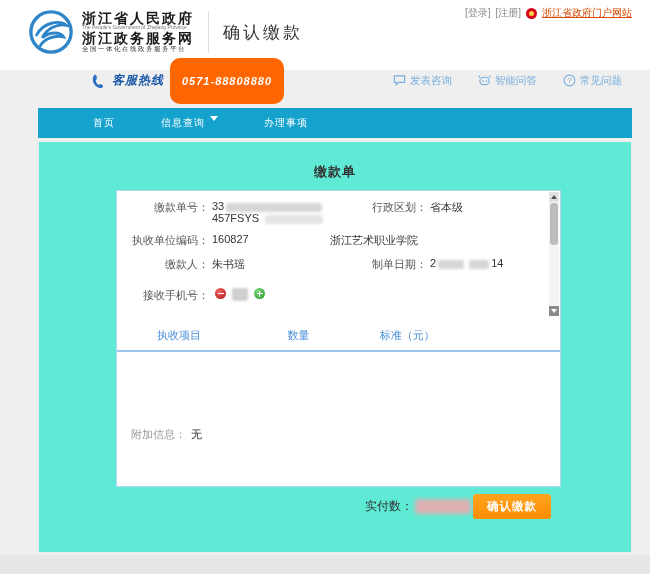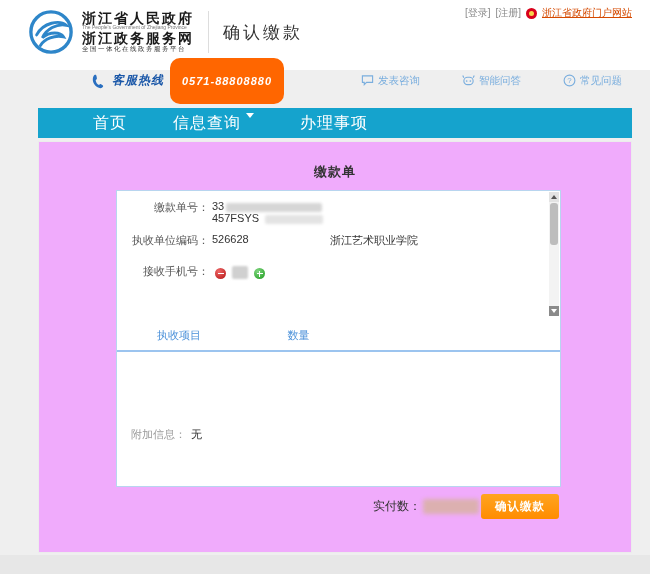--- a/index.html
+++ b/index.html
@@ -22,48 +22,48 @@
   .bracket-link { color:#888; cursor:pointer; }
   .emblem { width:11px; height:11px; border-radius:50%; background:#d9001b; position:relative; display:inline-block; }
   .emblem::after { content:""; position:absolute; left:3px; top:3px; width:5px; height:5px; border-radius:50%; background:#f8d24a; }
 
   
   .hotline-row { position:absolute; top:70px; left:38px; width:594px; height:21px; display:flex; align-items:center; }
   .hotline-left { display:flex; align-items:center; margin-left:52px; gap:6px; }
   .phone-ico { width:16px; height:16px; }
   .hotline-label { font-size:12px; font-weight:bold; font-style:italic; color:#1a57a8; letter-spacing:1px; }
   .hotline-pill { background:#ff6600; color:#fff; font-size:11px; font-weight:bold; font-style:italic; padding:17px 12px; border-radius:10px; letter-spacing:1px; }
-  .help-links { margin-left:auto; display:flex; align-items:center; gap:42px; margin-right:10px; }
+  .help-links { margin-left:auto; display:flex; align-items:center; gap:26px; margin-right:10px; }
   .help-item { display:flex; align-items:center; gap:4px; color:#7aaede; font-size:10.5px; cursor:pointer; }
   .help-item svg { display:block; }
 
   
   .nav { position:absolute; top:108px; left:38px; width:594px; height:30px; background:#15a3cd; display:flex; align-items:center; padding-left:55px; gap:46px; }
-  .nav-item { color:#fff; font-size:16px; letter-spacing:1px; cursor:pointer; display:flex; gap:5px; }
+  .nav-item { color:#fff; font-size:10px; letter-spacing:1px; cursor:pointer; display:flex; gap:5px; }
   .caret { width:0; height:0; border-left:4px solid transparent; border-right:4px solid transparent; border-top:5px solid #fff; }
 
   
-  .main { position:absolute; top:141px; left:38px; width:594px; height:412px; background:#f0abfc; border:1px solid #ececec; }
+  .main { position:absolute; top:141px; left:38px; width:594px; height:412px; background:#5eead4; border:1px solid #ececec; }
   .main-title { position:absolute; top:21px; left:0; width:100%; text-align:center; font-size:13px; font-weight:bold; color:#333; letter-spacing:1px; }
 
   .panel { position:absolute; left:77px; top:48px; width:445px; height:297px; border:1px solid #b8d5ef; background:#fff; }
 
   .scroll-area { position:absolute; top:0; left:0; right:12px; height:126px; padding-top:9px; overflow:hidden; }
   .frow { display:flex; margin-bottom:9px; font-size:11px; }
   .fcell-l { width:210px; display:flex; }
   .fcell-r { flex:1; display:flex; }
   .flabel { color:#555; text-align:right; flex:0 0 auto; }
   .flabel.w92 { width:92px; } .flabel.w100 { width:100px; }
   .fvalue { color:#333; margin-left:3px; }
 
   .rdx { display:inline-block; background:#d6d6d6; border-radius:2px; filter:blur(1.5px); vertical-align:middle; }
   .rdx.light { background:#e3e3e3; }
   .rdx.red { background:#dcb0b0; filter:blur(2px); }
 
-  .phone-row { display:flex; align-items:flex-end; font-size:11px; margin-top:16px; }
+  .phone-row { display:flex; align-items:flex-start; font-size:11px; margin-top:16px; }
   .ico-btn { width:11px; height:11px; border-radius:50%; display:inline-block; position:relative; cursor:pointer; margin-left:6px; }
   .ico-del { background:radial-gradient(circle at 35% 30%, #e66, #b41414); }
   .ico-del::after { content:""; position:absolute; left:2.5px; top:4.8px; width:6px; height:1.5px; background:#fff; }
   .ico-add { background:radial-gradient(circle at 35% 30%, #7fd67f, #1d9a1d); }
   .ico-add::before { content:""; position:absolute; left:2.5px; top:4.8px; width:6px; height:1.5px; background:#fff; }
   .ico-add::after  { content:""; position:absolute; left:4.8px; top:2.5px; width:1.5px; height:6px; background:#fff; }
   .phone-box { width:16px; height:13px; background:#d0d0d0; border-radius:2px; filter:blur(1px); margin-left:6px; }
 
   
   .sbar { position:absolute; top:1px; right:1px; width:10px; height:124px; background:#f3f3f3; }
@@ -77,21 +77,21 @@
   .thead { position:absolute; top:132px; left:0; width:100%; display:flex; font-size:11px; color:#4a90d9; padding:5px 0 7px 0; border-bottom:2px solid #9cc4ef; }
   .trow  { position:absolute; top:158px; left:0; width:100%; display:flex; font-size:11px; color:#333; padding:8px 0; }
   .c1 { width:28%; text-align:center; } .c2 { width:26%; text-align:center; }
   .c3 { width:23%; text-align:center; } .c4 { width:23%; text-align:center; }
 
   .extra-row { position:absolute; top:236px; left:14px; font-size:11px; }
   .extra-label { color:#9a9a9a; }
   .extra-value { color:#333; margin-left:2px; }
 
   
-  .pay-row { position:absolute; top:352px; right:72px; display:flex; align-items:center; gap:2px; }
+  .pay-row { position:absolute; top:352px; right:80px; display:flex; align-items:center; gap:2px; }
   .pay-label { font-size:12px; color:#333; }
   .confirm-btn { background:linear-gradient(#ffa41f,#ff8c00); color:#fff; font-size:11.5px; font-weight:bold; border:none; border-radius:3px; padding:5px 14px; letter-spacing:1px; cursor:pointer; }
 
   .footer-band { position:absolute; bottom:0; left:0; width:650px; height:19px; background:#e7e7e7; }
 </style>
 </head>
 <body>
 
 <div class="page">
 
@@ -173,50 +173,67 @@
       <div class="scroll-area">
 
         <div class="frow">
           <div class="fcell-l">
             <span class="flabel w92">缴款单号：</span>
             <span class="fvalue">
               <span>33</span><span class="rdx" style="width:96px;height:9px;margin-left:2px;"></span><br>
               <span>457FSYS</span><span class="rdx light" style="width:58px;height:9px;margin-left:6px;"></span>
             </span>
           </div>
+          <div class="fcell-r">
+            <span class="flabel w100">行政区划：</span>
+            <span class="fvalue">省本级</span>
+          </div>
         </div>
 
         <div class="frow">
           <div class="fcell-l">
             <span class="flabel w92">执收单位编码：</span>
-            <span class="fvalue">526628</span>
+            <span class="fvalue">160827</span>
           </div>
           <div class="fcell-r">
             <span class="fvalue">浙江艺术职业学院</span>
           </div>
         </div>
 
+        <div class="frow">
+          <div class="fcell-l">
+            <span class="flabel w92">缴款人：</span>
+            <span class="fvalue">朱书瑶</span>
+          </div>
+          <div class="fcell-r">
+            <span class="flabel w100">制单日期：</span>
+            <span class="fvalue">
+              <span>2</span><span class="rdx" style="width:26px;height:9px;margin:0 5px 0 2px;"></span><span class="rdx" style="width:20px;height:9px;margin-right:2px;"></span><span>14</span>
+            </span>
+          </div>
+        </div>
 
         <div class="phone-row">
           <span class="flabel w92">接收手机号：</span>
           <span class="ico-btn ico-del"></span>
           <span class="phone-box"></span>
           <span class="ico-btn ico-add"></span>
         </div>
       </div>
 
       <div class="sbar">
         <div class="sbar-up"></div>
         <div class="sbar-thumb"></div>
         <div class="sbar-down"></div>
       </div>
 
       <div class="thead">
         <span class="c1">执收项目</span>
         <span class="c2">数量</span>
+        <span class="c3">标准（元）</span>
       </div>
 
 
       <div class="extra-row">
         <span class="extra-label">附加信息：</span>
         <span class="extra-value">无</span>
       </div>
     </div>
 
     <div class="pay-row">

